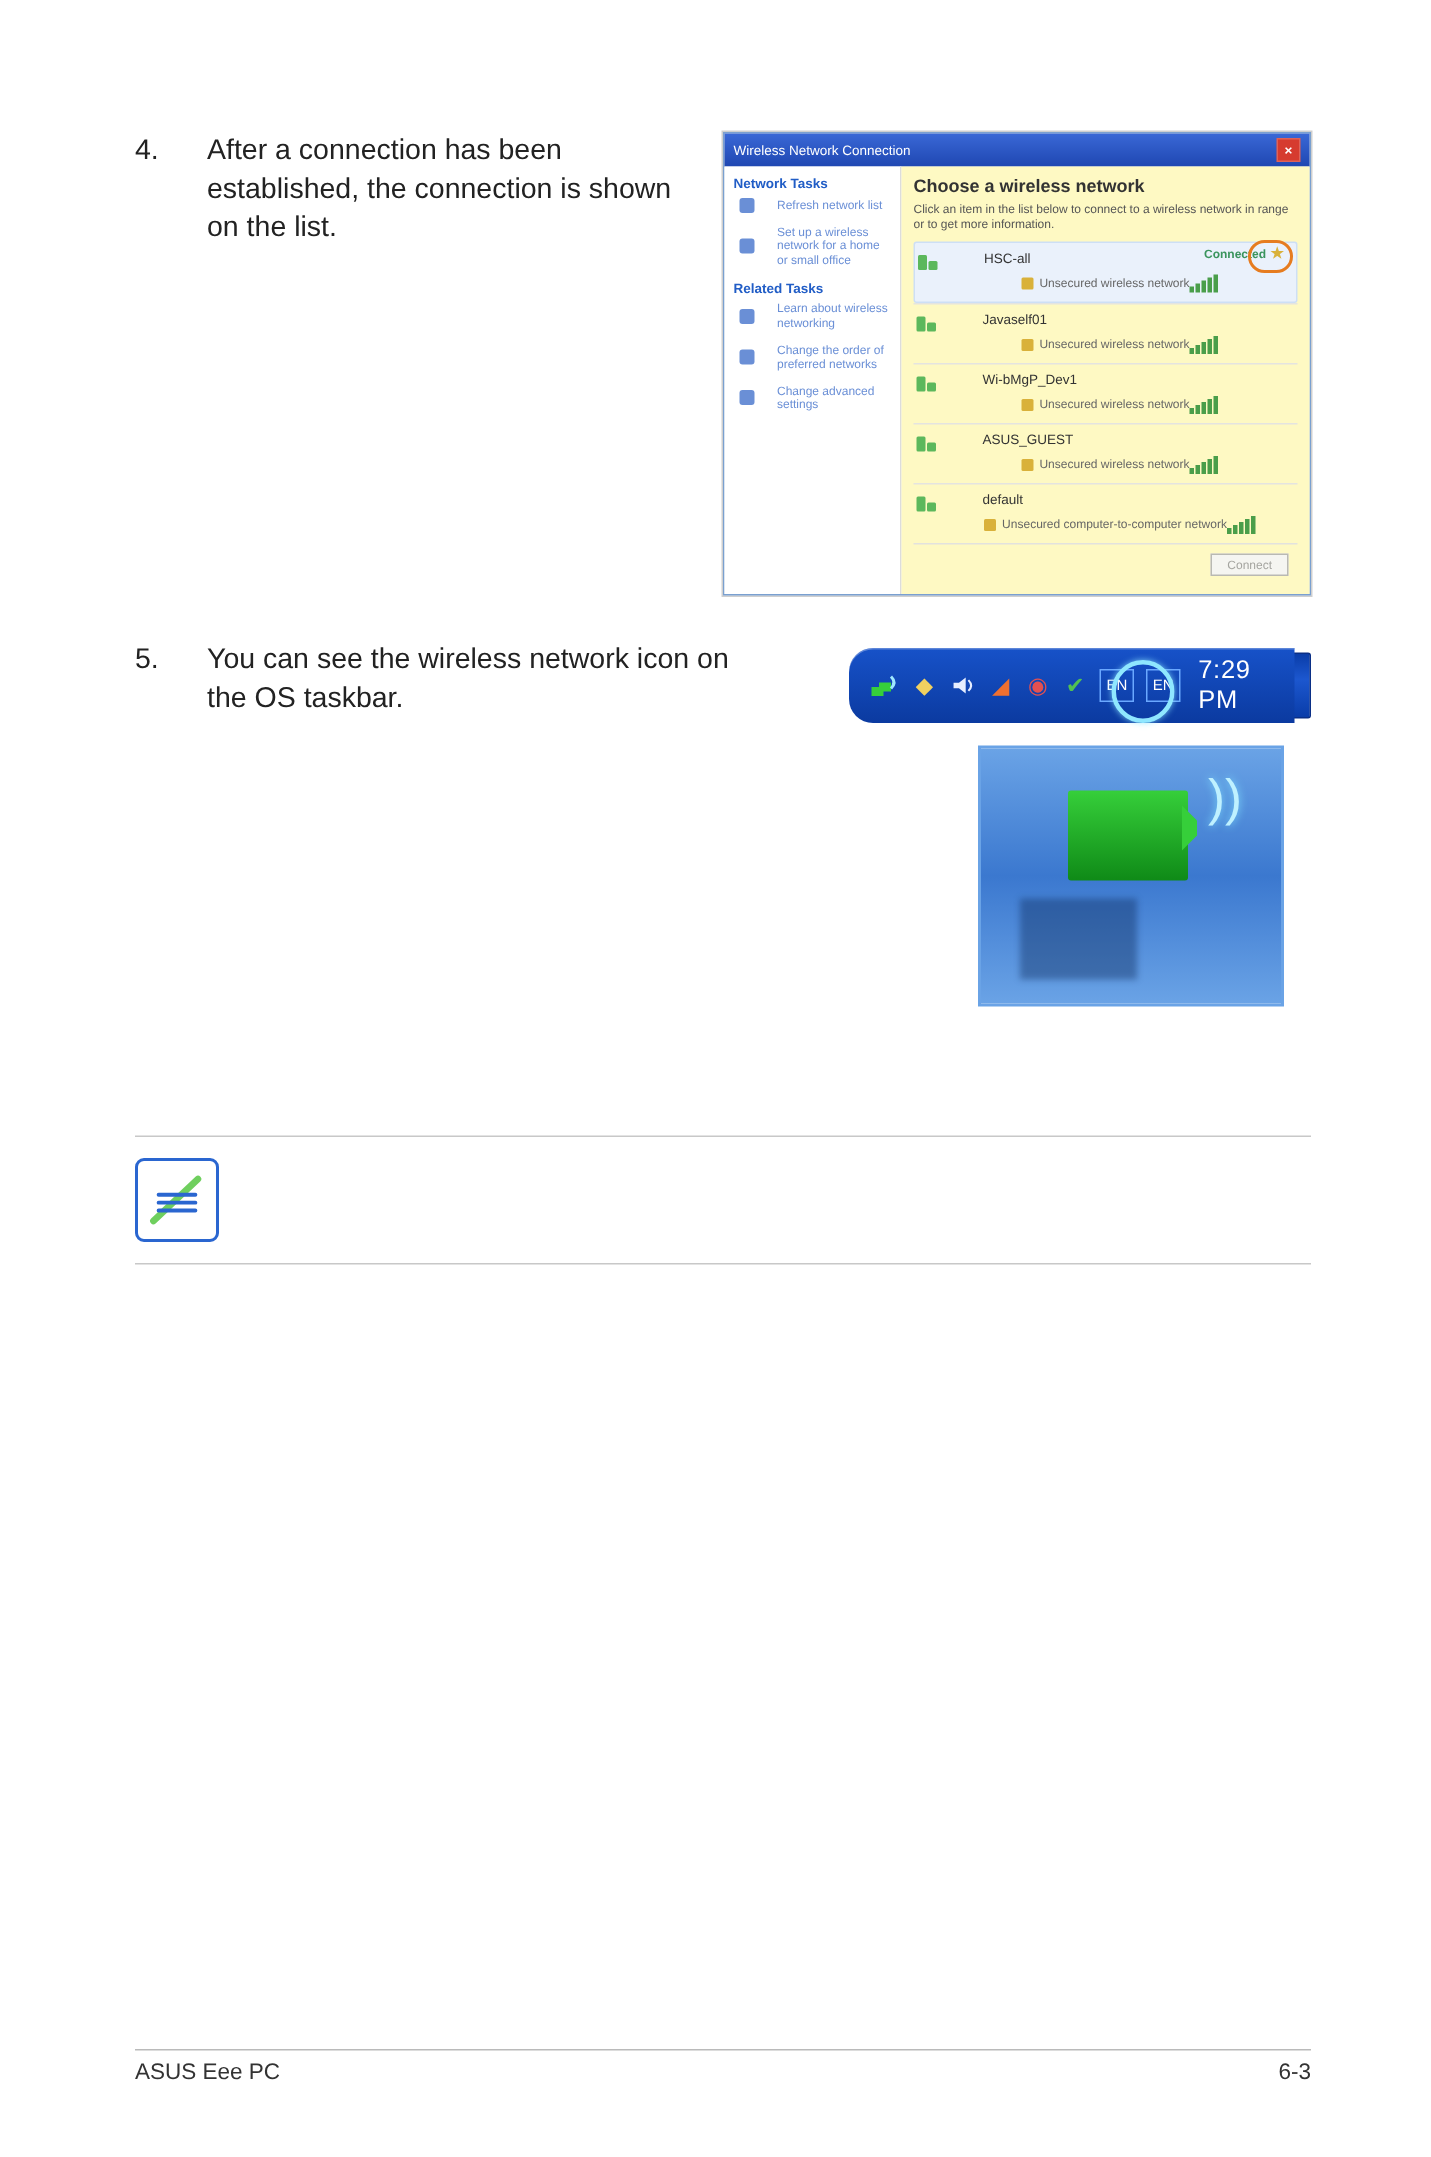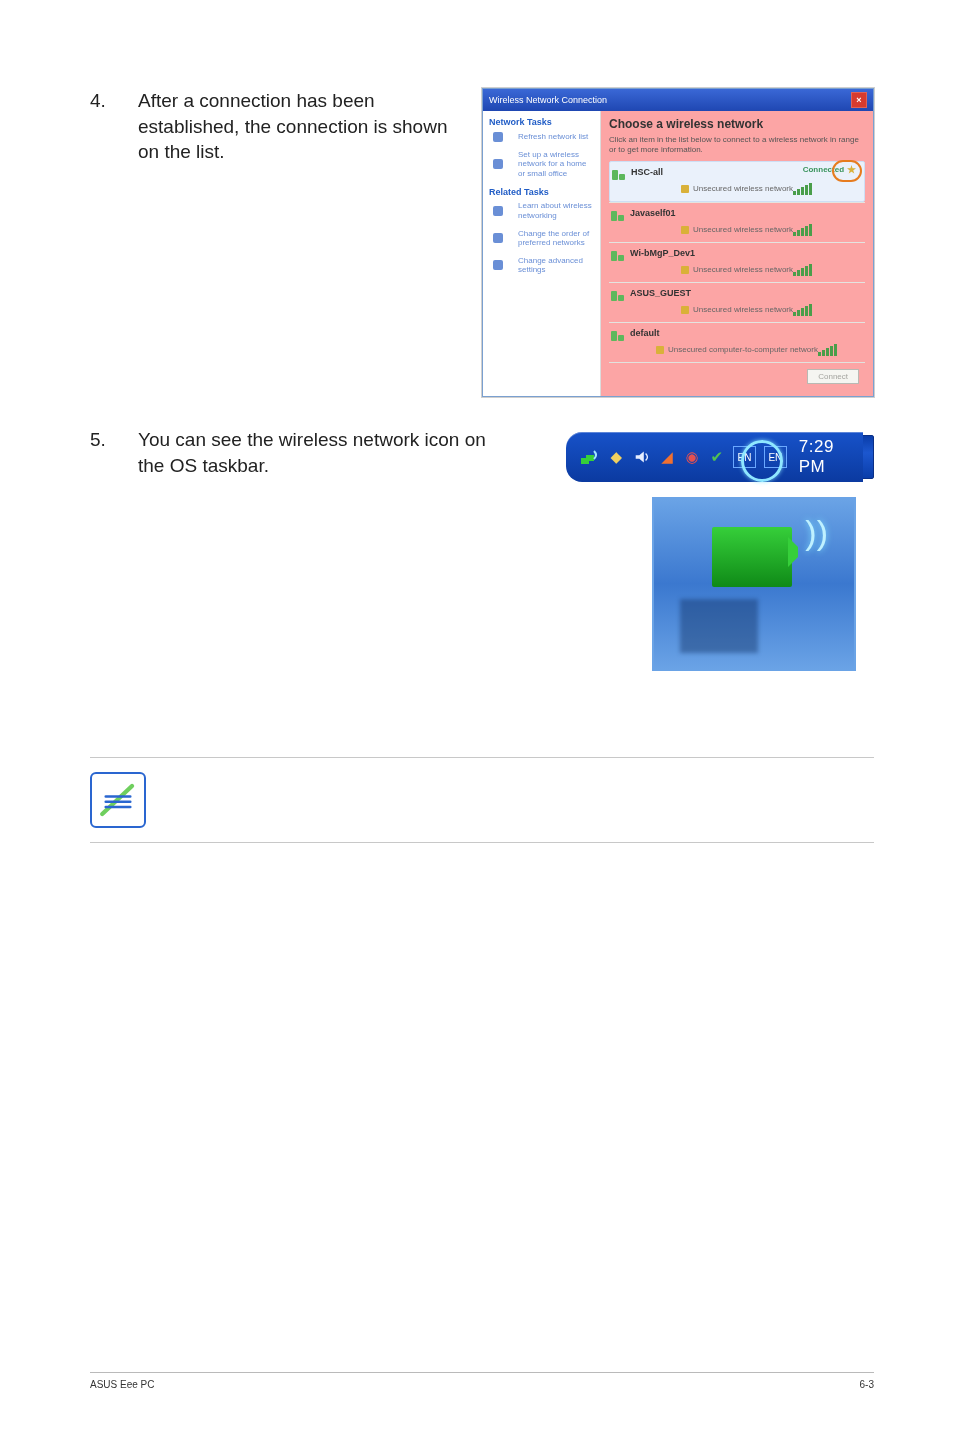--- a/index.html
+++ b/index.html
@@ -78,38 +78,38 @@
   .wnc-task {
     color: #6a8fd6;
     margin: 4px 0 8px 4px;
     font-size: 8px;
     display: flex; gap: 15px; align-items: center;
   }
   .wnc-task .ico {
     width: 10px; height: 10px; background: #6a8fd6; border-radius: 2px;
     flex: 0 0 10px;
   }
-  .wnc-right { flex: 1; padding: 6px 8px; box-sizing: border-box; background: #fca5a5; }
+  .wnc-right { flex: 1; padding: 6px 8px; box-sizing: border-box; background: #fef9c3; }
   .wnc-rt-h { font-size: 12px; font-weight: bold; color: #333; margin-bottom: 4px; }
   .wnc-rt-sub { font-size: 8px; color: #555; margin-bottom: 6px; }
   .net-item {
     border-top: 1px solid #e4e4e0;
     padding: 4px 2px 6px 2px;
   }
   .net-item.connected { background: #eaf1fb; border: 1px solid #cddff5; border-radius: 2px; position: relative; }
   .net-row1 { display: flex; align-items: center; gap: 5px; }
   .net-ico {
     width: 14px; height: 14px; position: relative;
   }
   .net-ico::before, .net-ico::after {
     content: ""; position: absolute; bottom: 0; left: 0;
     width: 6px; height: 10px; background: #5cb85c; border-radius: 1px;
   }
   .net-ico::after { left: 7px; height: 6px; background: #5cb85c; }
-  .net-name { font-weight: bold; font-size: 9px; color: #333; }
+  .net-name { font-weight: normal; font-size: 9px; color: #333; margin-left: 25px; }
   .net-row2 { display: flex; align-items: center; justify-content: center; margin-top: 3px; padding-left: 19px; }
   .net-sec { font-size: 8px; color: #666; display: flex; align-items: center; gap: 4px; }
   .lock { width: 8px; height: 8px; background: #d9b13a; border-radius: 1px; }
   .bars { display: flex; gap: 1px; align-items: flex-end; }
   .bars span { width: 3px; background: #4a9e4a; }
   .b1{height:4px}.b2{height:6px}.b3{height:8px}.b4{height:10px}.b5{height:12px}
   .status-badge {
     position: absolute; right: 8px; top: 2px;
     color: #3a945d; font-size: 8px; font-weight: bold;
     display: flex; align-items: center; gap: 3px;
@@ -232,21 +232,21 @@
     flex-direction: column;
     gap: 1px;
   }
   .key-f2 .ant { font-size: 10px; color: #c7a14a; }
 
   
   .footer {
     position: absolute;
     left: 90px; right: 80px; bottom: 48px;
     display: flex; justify-content: space-between;
-    font-size: 10px; color: #333;
+    font-size: 15px; color: #333;
     border-top: 1px solid #bababa;
     padding-top: 6px;
   }
 </style>
 </head>
 <body>
 
 <div class="page">
 
   <div class="step step4-row">

